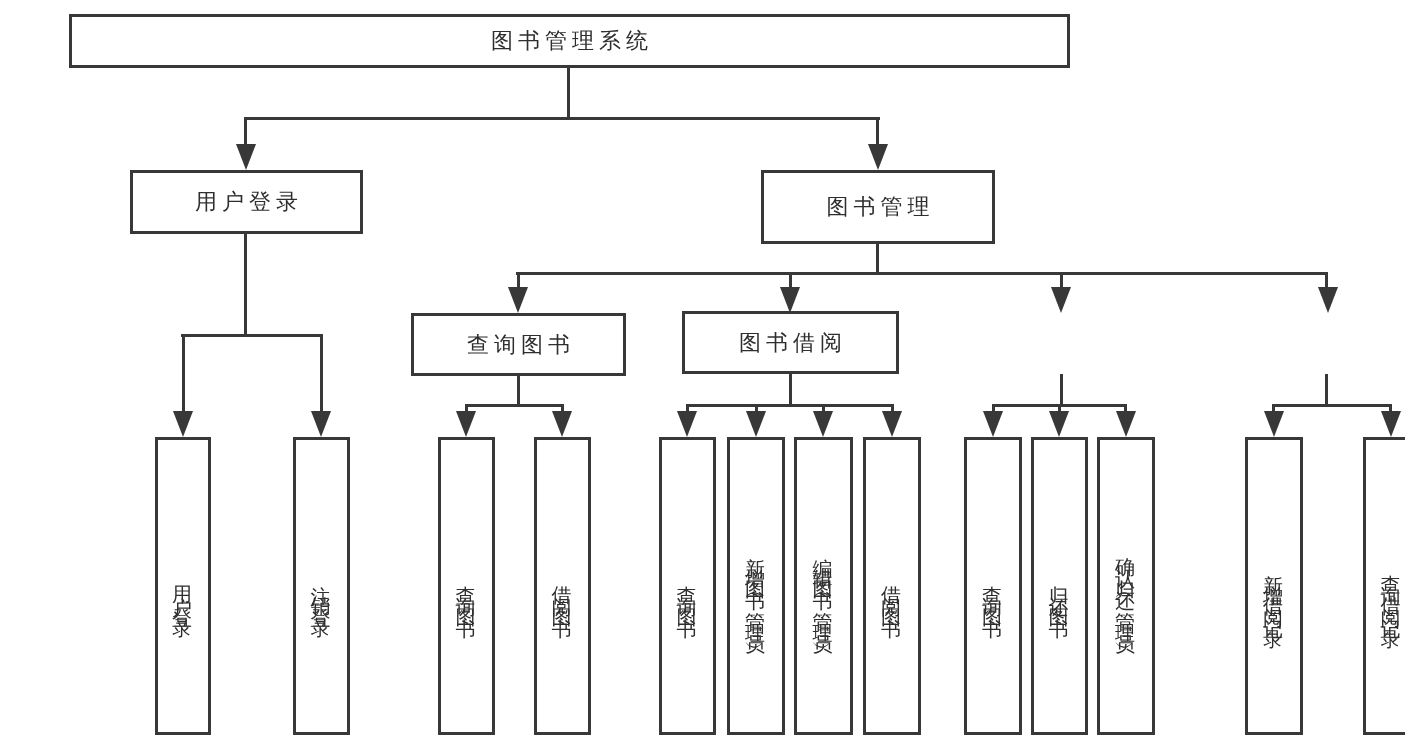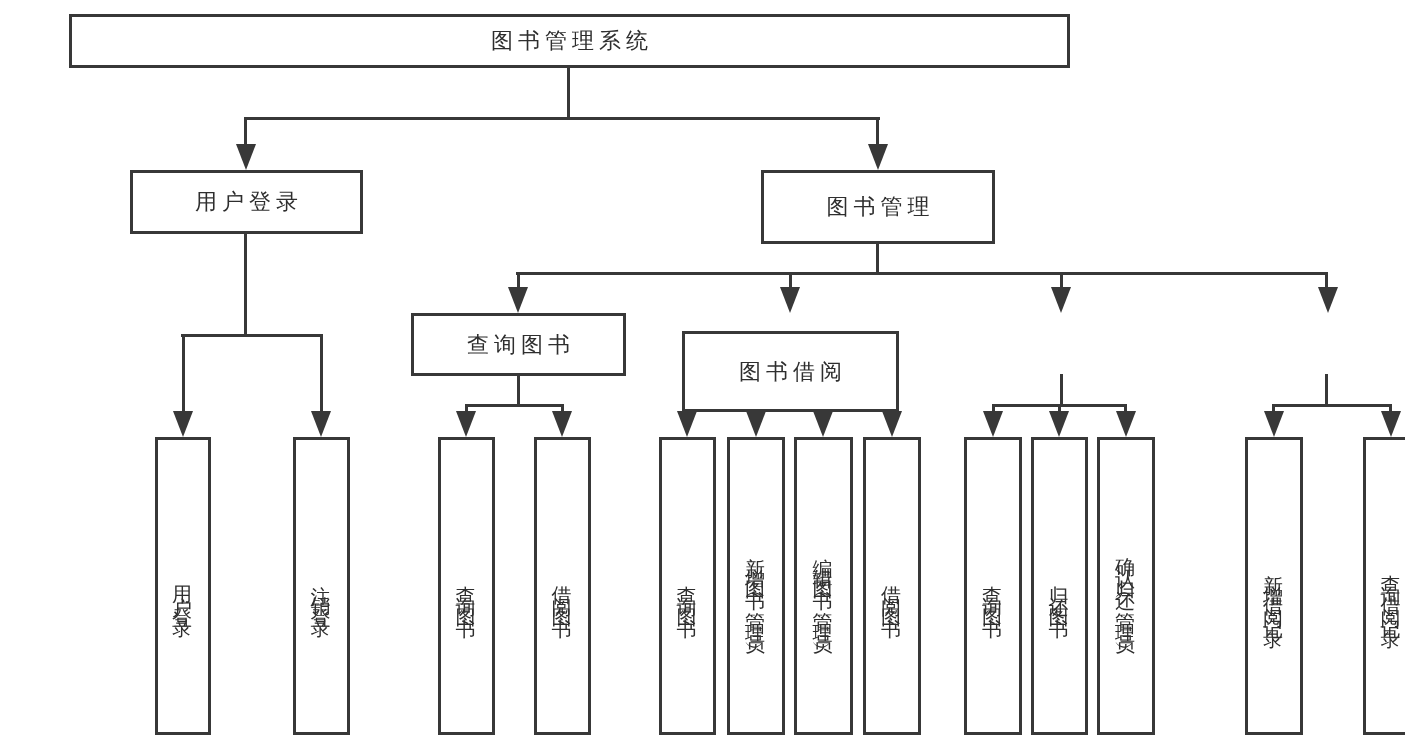--- a/index.html
+++ b/index.html
@@ -129,21 +129,21 @@
   <div class="box" style="left:82px;top:170px;width:233px;height:64px">
     <span class="hlabel">用户登录</span>
   </div>
   <div class="box" style="left:713px;top:170px;width:234px;height:74px">
     <span class="hlabel">图书管理</span>
   </div>
 
   <div class="box" style="left:363px;top:313px;width:215px;height:63px">
     <span class="hlabel">查询图书</span>
   </div>
-  <div class="box" style="left:634px;top:331px;width:217px;height:81px">
+  <div class="box" style="left:634px;top:311px;width:217px;height:63px">
     <span class="hlabel">图书借阅</span>
   </div>
 
   <div class="box vbox" style="left:107px;top:437px;width:56px;height:298px">
     <span class="vlabel">用户登录</span>
   </div>
   <div class="box vbox" style="left:245px;top:437px;width:57px;height:298px">
     <span class="vlabel">注销登录</span>
   </div>
 

